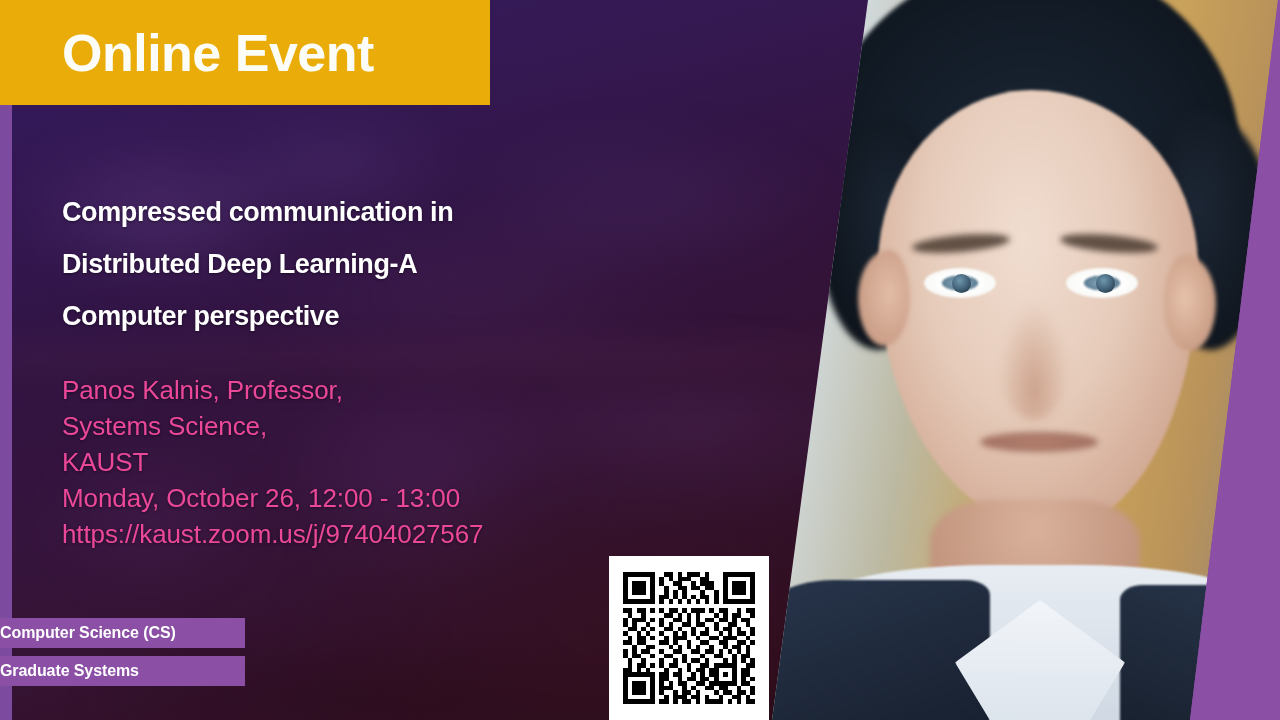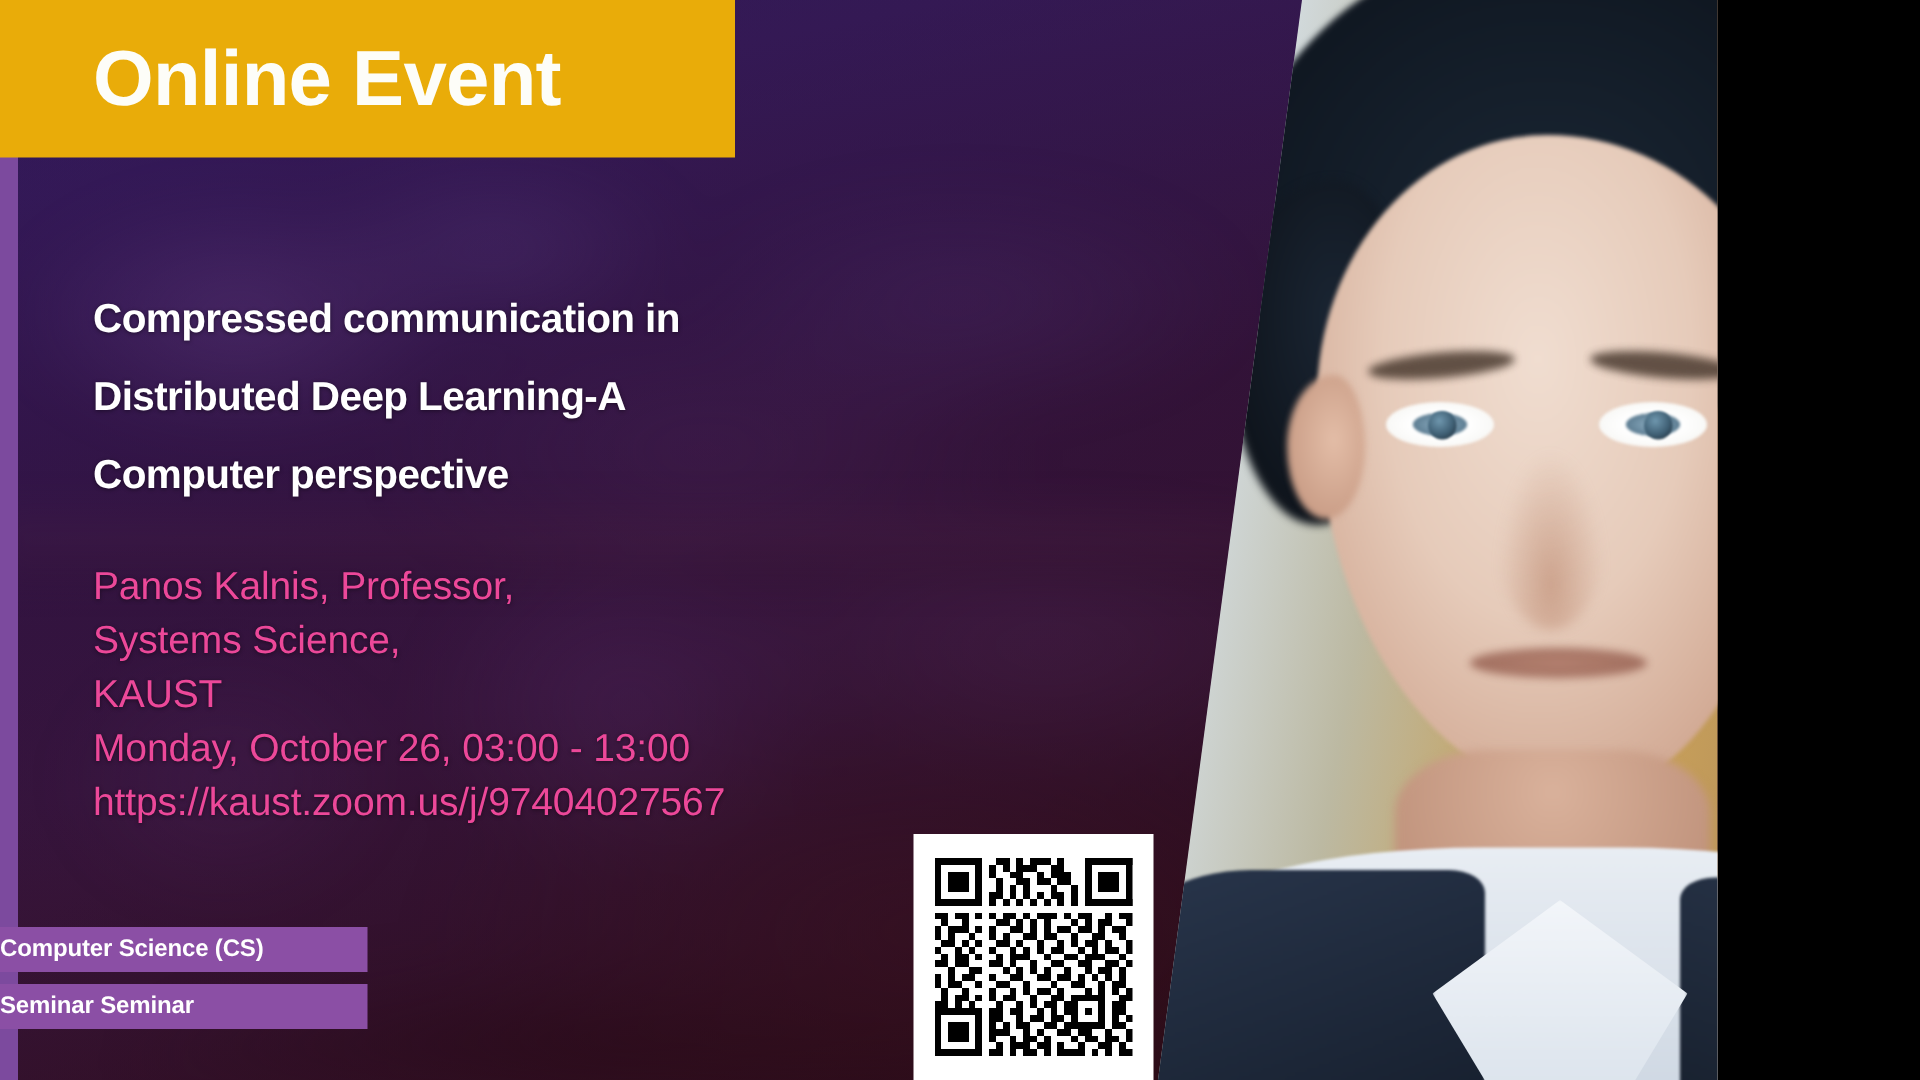--- a/index.html
+++ b/index.html
@@ -3,21 +3,21 @@
 <meta charset="utf-8">
 <title>Online Event Poster</title>
 <style>
   html, body {
     margin: 0;
     padding: 0;
     background: #000;
   }
   #poster {
     position: relative;
-    width: 1145px;
+    width: 1280px;
     height: 720px;
     overflow: hidden;
     font-family: "Liberation Sans", sans-serif;
     background: #1f1330;
   }
 
   
   .bg-base {
     position: absolute;
     inset: 0;
@@ -414,31 +414,31 @@
   <div class="content">
     <h1 class="title">
       <span>Compressed communication in</span><br>
       <span>Distributed Deep Learning-A</span><br>
       <span>Computer perspective</span>
     </h1>
     <div class="details">
       <div>Panos Kalnis, Professor,</div>
       <div>Systems Science,</div>
       <div>KAUST</div>
-      <div>Monday, October 26, 03:00 - 13:00</div>
+      <div>Monday, October 26, 12:00 - 13:00</div>
       <div>https://kaust.zoom.us/j/97404027567</div>
     </div>
   </div>
 
   <div class="badges">
     <div class="badge">
       <span>Computer Science (CS)</span>
     </div>
     <div class="badge">
-      <span>Seminar Seminar</span>
+      <span>Graduate Systems</span>
     </div>
   </div>
 
   <div class="qr-card">
     <svg width="132" height="132" viewBox="0 0 29 29" shape-rendering="crispEdges">
       <rect width="29" height="29" fill="#ffffff"></rect>
       <g fill="#000000">
 
         <rect x="0" y="0" width="7" height="1"></rect>
           <rect x="0" y="6" width="7" height="1"></rect>

